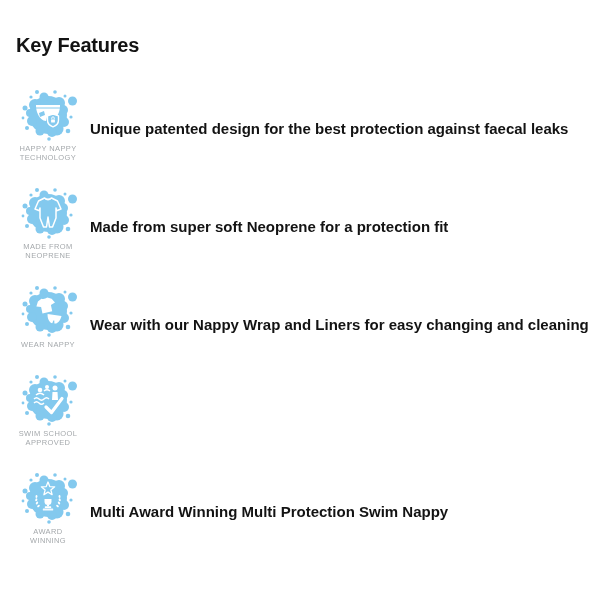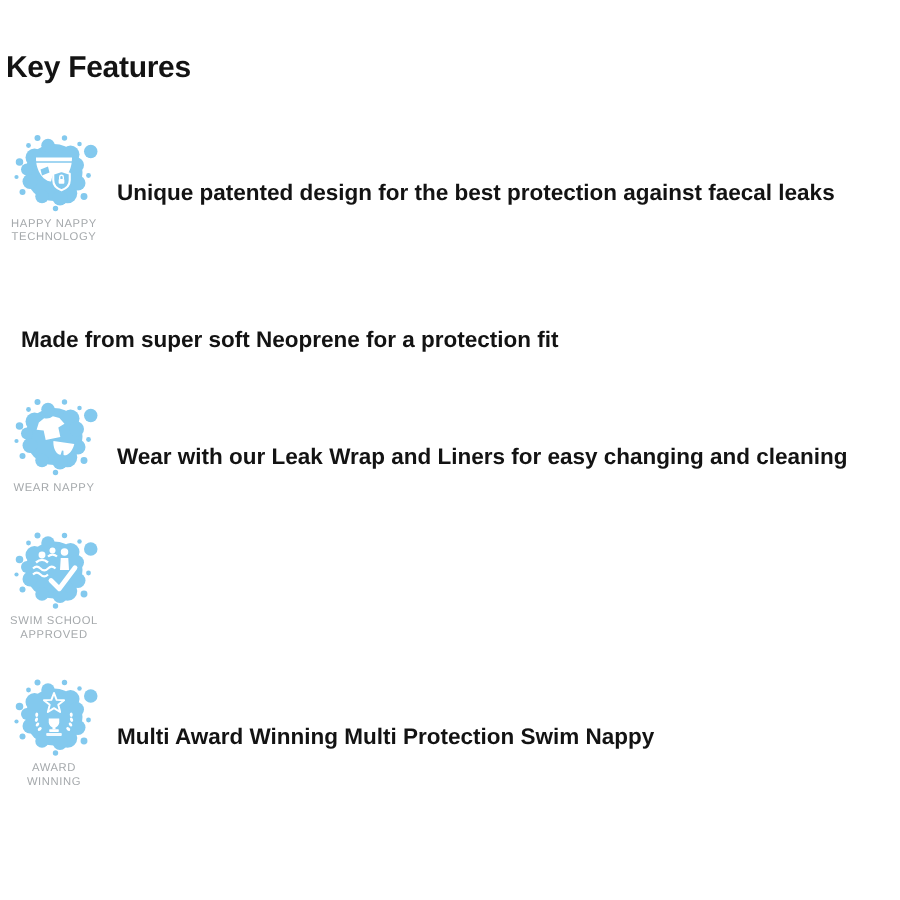--- a/index.html
+++ b/index.html
@@ -4,21 +4,21 @@
 <style>
   * { box-sizing: border-box; margin: 0; padding: 0; }
   html, body {
     width: 600px; height: 600px;
     background: #ffffff;
     font-family: "Liberation Sans", sans-serif;
     overflow: hidden;
   }
   .page {
     width: 600px; height: 492px;
-    padding: 34px 0 0 4px;
+    padding: 34px 0 0 16px;
   }
   .section-title {
     font-size: 20px;
     line-height: 22px;
     font-weight: 700;
     color: #131313;
     letter-spacing: -0.2px;
     margin: 0 0 32px 0;
   }
   .feature-row {
@@ -109,40 +109,49 @@
       </svg>
       <div class="icon-caption">HAPPY NAPPY
 TECHNOLOGY</div>
     </div>
     <div class="text-wrap">
       <p class="feature-text">Unique patented design for the best protection against faecal leaks</p>
     </div>
   </div>
 
   <div class="feature-row">
+    <div class="icon-col">
+      <svg class="splat" viewBox="-31 -27 62 54">
+        <use href="#splat-blob"></use>
+        <path d="M-3.5,-15 C-2,-13.5 2,-13.5 3.5,-15 L9.5,-12 L13,-4 L8.5,-2.2 L8,-5 L8,5 L4.5,14 L1.5,14 L0,4 L-1.5,14 L-4.5,14 L-8,5 L-8,-5 L-8.5,-2.2 L-13,-4 L-9.5,-12 Z" fill="none" stroke="#fff" stroke-width="1.5" stroke-linejoin="round"></path>
+        <path d="M-3.5,-15 Q0,-11.5 3.5,-15" fill="none" stroke="#fff" stroke-width="1.2"></path>
+      </svg>
+      <div class="icon-caption">MADE FROM
+NEOPRENE</div>
+    </div>
     <div class="text-wrap">
       <p class="feature-text">Made from super soft Neoprene for a protection fit</p>
     </div>
   </div>
 
   <div class="feature-row">
     <div class="icon-col">
       <svg class="splat" viewBox="-31 -27 62 54">
         <use href="#splat-blob"></use>
         <g transform="translate(-2,-5) rotate(-12)">
           <path d="M-3,-8 Q0,-6.5 3,-8 L7,-6 L9.5,-1.5 L5,0 L5,6.5 L-5,6.5 L-5,0 L-9.5,-1.5 L-7,-6 Z" fill="#fff"></path>
         </g>
         <g transform="translate(6,8) rotate(8)">
           <path d="M-7,-4 L7,-4 C7,-3 6.5,0 5,2 C3.5,4 2,4.6 1,4.3 L0.5,1.5 L-0.5,1.5 L-1,4.3 C-2,4.6 -3.5,4 -5,2 C-6.5,0 -7,-3 -7,-4 Z" fill="#fff"></path>
         </g>
       </svg>
       <div class="icon-caption">WEAR NAPPY</div>
     </div>
     <div class="text-wrap">
-      <p class="feature-text">Wear with our Leak Wrap and Liners for easy changing and cleaning</p>
+      <p class="feature-text">Wear with our Nappy Wrap and Liners for easy changing and cleaning</p>
     </div>
   </div>
 
   <div class="feature-row">
     <div class="icon-col">
       <svg class="splat" viewBox="-31 -27 62 54">
         <use href="#splat-blob"></use>
         <circle cx="-8" cy="-10" r="2.3" fill="#fff"></circle>
         <path d="M-12,-5 Q-8,-8.5 -4,-5" stroke="#fff" stroke-width="1.6" fill="none"></path>
         <circle cx="-1" cy="-13" r="2" fill="#fff"></circle>

